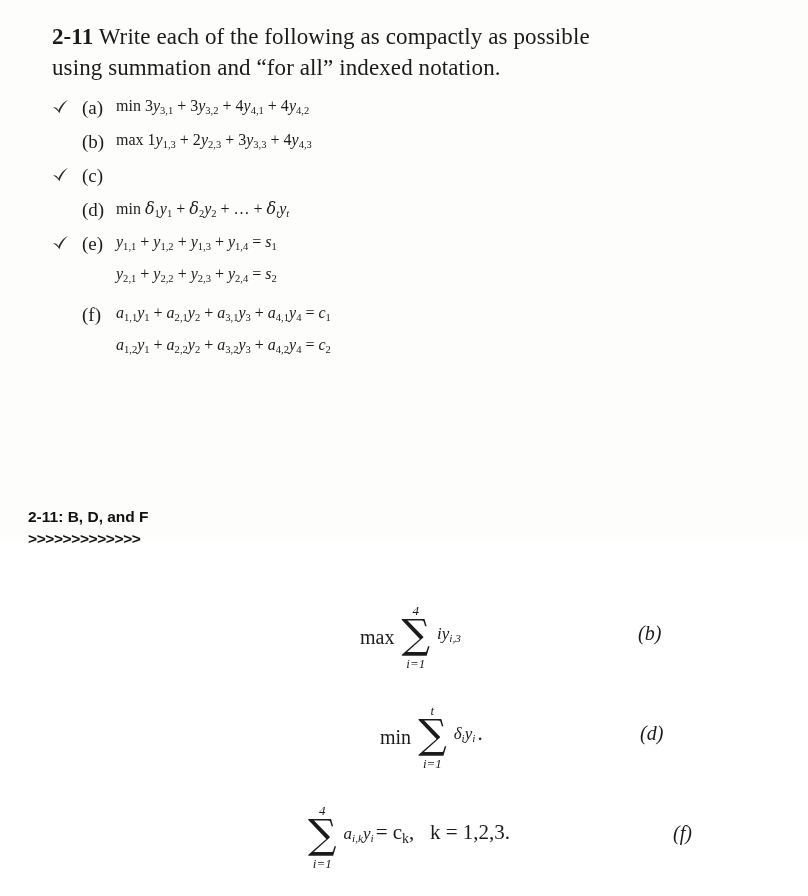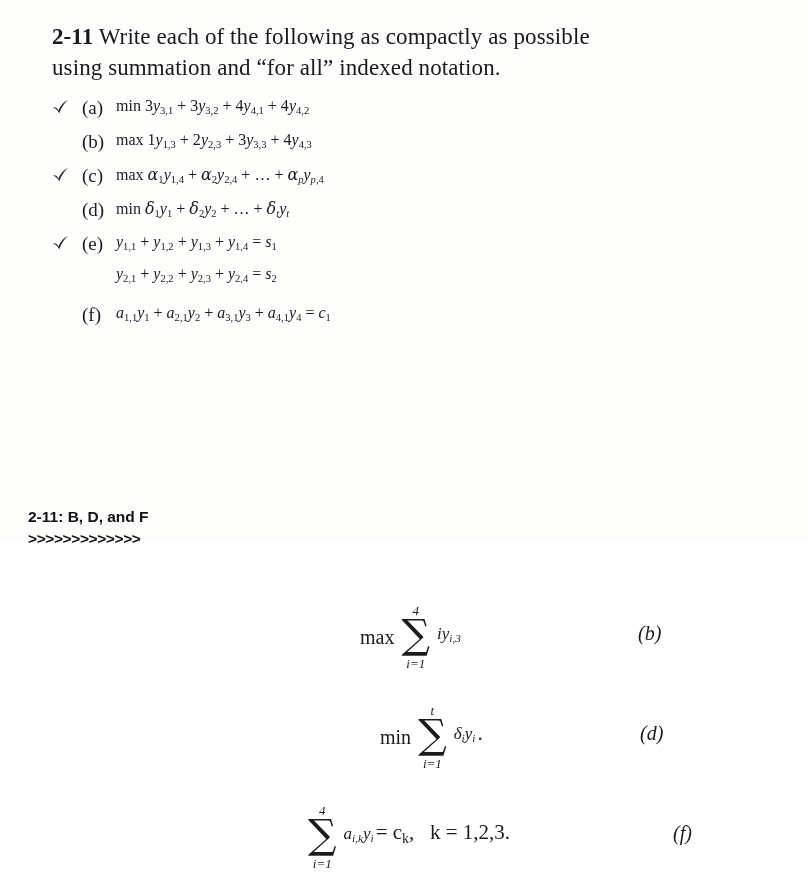--- a/index.html
+++ b/index.html
@@ -199,21 +199,20 @@
           <div class="check-col"></div>
           <div class="label-col">(b)</div>
           <div class="expr-col">max 1<i class="v">y</i><sub>1,3</sub> + 2<i class="v">y</i><sub>2,3</sub> + 3<i class="v">y</i><sub>3,3</sub> + 4<i class="v">y</i><sub>4,3</sub></div>
         </div>
         <div class="grp-gap"></div>
         <div class="item-row">
           <div class="check-col"><span class="check-mark"><svg viewBox="0 0 20 18" width="17" height="16">
                 <path d="M1.5 9.5 C4 9 6 10.2 7.6 13.2 C10 7.5 14 2.8 18.6 0.9 C14.6 4.6 11.1 9.6 8.6 16.4 C6.8 12.9 4.4 10.6 1.5 9.5 Z" fill="#2a2a2a"></path>
               </svg></span></div>
           <div class="label-col">(c)</div>
-          <div class="expr-col">max <span class="gk">α</span><sub>1</sub><i class="v">y</i><sub>1,4</sub> + <span class="gk">α</span><sub>2</sub><i class="v">y</i><sub>2,4</sub> + … + <span class="gk">α</span><sub><i>p</i></sub><i class="v">y</i><sub><i>p</i>,4</sub></div>
         </div>
         <div class="grp-gap"></div>
         <div class="item-row">
           <div class="check-col"></div>
           <div class="label-col">(d)</div>
           <div class="expr-col">min <span class="gk">δ</span><sub>1</sub><i class="v">y</i><sub>1</sub> + <span class="gk">δ</span><sub>2</sub><i class="v">y</i><sub>2</sub> + … + <span class="gk">δ</span><sub><i>t</i></sub><i class="v">y</i><sub><i>t</i></sub></div>
         </div>
         <div class="grp-gap"></div>
         <div class="item-row">
           <div class="check-col"><span class="check-mark"><svg viewBox="0 0 20 18" width="17" height="16">
@@ -229,20 +228,25 @@
           <div class="expr-col"><i class="v">y</i><sub>2,1</sub> + <i class="v">y</i><sub>2,2</sub> + <i class="v">y</i><sub>2,3</sub> + <i class="v">y</i><sub>2,4</sub> = <i class="v">s</i><sub>2</sub></div>
         </div>
         <div class="row-gap"></div>
         <div class="grp-gap"></div>
         <div class="item-row">
           <div class="check-col"></div>
           <div class="label-col">(f)</div>
           <div class="expr-col"><i class="v">a</i><sub>1,1</sub><i class="v">y</i><sub>1</sub> + <i class="v">a</i><sub>2,1</sub><i class="v">y</i><sub>2</sub> + <i class="v">a</i><sub>3,1</sub><i class="v">y</i><sub>3</sub> + <i class="v">a</i><sub>4,1</sub><i class="v">y</i><sub>4</sub> = <i class="v">c</i><sub>1</sub></div>
         </div>
         <div class="row-gap"></div>
+        <div class="item-row">
+          <div class="check-col"></div>
+          <div class="label-col"></div>
+          <div class="expr-col"><i class="v">a</i><sub>1,2</sub><i class="v">y</i><sub>1</sub> + <i class="v">a</i><sub>2,2</sub><i class="v">y</i><sub>2</sub> + <i class="v">a</i><sub>3,2</sub><i class="v">y</i><sub>3</sub> + <i class="v">a</i><sub>4,2</sub><i class="v">y</i><sub>4</sub> = <i class="v">c</i><sub>2</sub></div>
+        </div>
         <div class="row-gap"></div>
         <div class="item-row">
           <div class="check-col"></div>
           <div class="label-col"></div>
         </div>
         <div class="row-gap"></div>
       </div>
 
   </div>
 </div>

